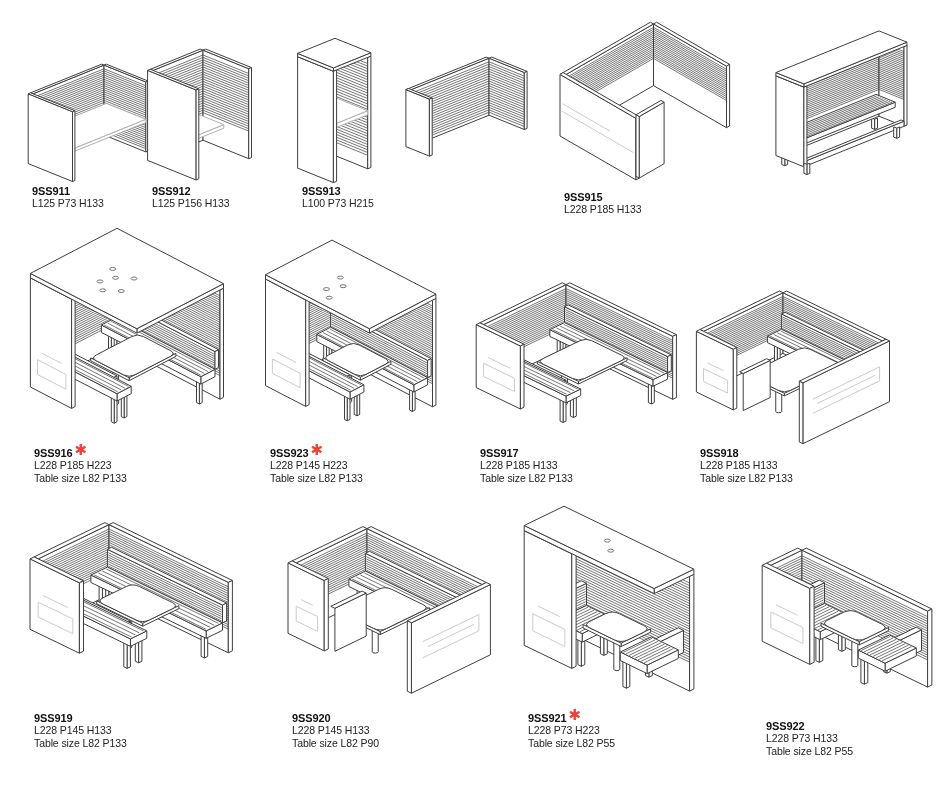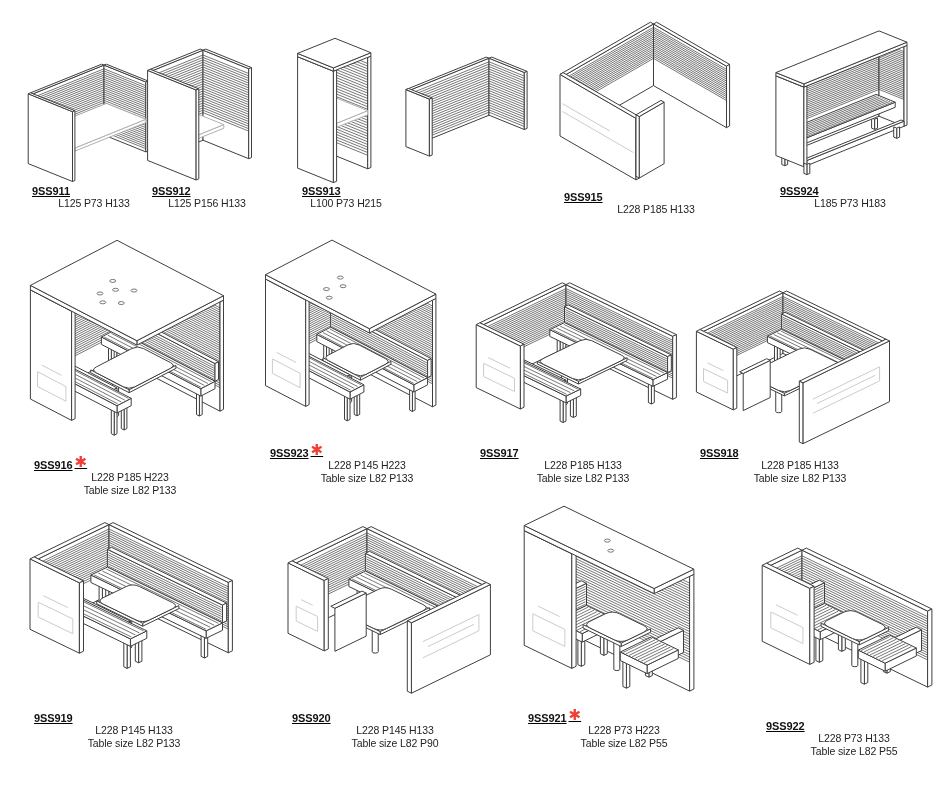--- a/index.html
+++ b/index.html
@@ -1,25 +1,25 @@
 <!DOCTYPE html>
 <html><head>
 <meta charset="utf-8">
 <style>
   html,body{margin:0;padding:0;background:#fff;}
   #page{position:relative;width:944px;height:808px;background:#ffffff;overflow:hidden;
         font-family:"Liberation Sans","DejaVu Sans",sans-serif;}
   .product{position:absolute;}
   .drawing{display:block;}
   .label{padding-left:8px;margin-top:2px;}
-  .code-line{display:flex;align-items:flex-start;line-height:1.1;text-decoration:underline;}
+  .code-line{display:flex;align-items:flex-start;line-height:1.1;}
   .code{font-size:11px;font-weight:700;color:#111;letter-spacing:-0.1px;}
   .ast{color:#ee4036;font-size:15px;line-height:0.75;margin-left:2px;margin-top:-2px;
        font-family:"DejaVu Sans",sans-serif;}
-  .dims{font-size:10.5px;color:#232323;line-height:1.22;letter-spacing:-0.1px;text-align:center;}
+  .dims{font-size:10.5px;color:#232323;line-height:1.22;letter-spacing:-0.1px;}
 </style>
 </head>
 <body>
 
 <div id="page">
 
   <div class="product" style="left:24px;top:60px;width:132px">
     <svg id="s0" class="drawing" width="132" height="123">
         <polygon points="80.0,75.0 9.1,103.6 9.1,33.8 80.0,5.1" fill="#fff" stroke="#3f3f3f" stroke-width="1" stroke-linejoin="round"></polygon>
         <line x1="80.0" y1="71.8" x2="9.1" y2="100.5" stroke="#4a4a4a" stroke-width="0.75"></line>
@@ -473,31 +473,23 @@
         <polygon points="3.9,55.8 31.9,67.1 34.9,65.9 6.9,54.6" fill="#fff" stroke="#3f3f3f" stroke-width="1" stroke-linejoin="round"></polygon>
         <polygon points="34.9,145.6 31.9,146.8 31.9,67.1 34.9,65.9" fill="#fff" stroke="#3f3f3f" stroke-width="1" stroke-linejoin="round"></polygon>
         <polygon points="135.0,25.4 31.9,67.1 31.9,63.9 135.0,22.2" fill="#fff" stroke="#3f3f3f" stroke-width="1" stroke-linejoin="round"></polygon>
         <polygon points="3.9,55.8 31.9,67.1 31.9,63.9 3.9,52.6" fill="#fff" stroke="#3f3f3f" stroke-width="1" stroke-linejoin="round"></polygon>
         <polygon points="107.0,10.9 135.0,22.2 31.9,63.9 3.9,52.6" fill="#fff" stroke="#3f3f3f" stroke-width="1" stroke-linejoin="round"></polygon>
         <polygon points="127.6,117.1 124.7,118.3 124.7,108.1 127.6,106.9" fill="#fff" stroke="#3f3f3f" stroke-width="1" stroke-linejoin="round"></polygon>
         <polygon points="121.7,117.1 124.7,118.3 124.7,108.1 121.7,106.9" fill="#fff" stroke="#3f3f3f" stroke-width="1" stroke-linejoin="round"></polygon>
         <polygon points="37.8,153.4 34.9,154.6 34.9,144.4 37.8,143.2" fill="#fff" stroke="#3f3f3f" stroke-width="1" stroke-linejoin="round"></polygon>
         <polygon points="31.9,153.4 34.9,154.6 34.9,144.4 31.9,143.2" fill="#fff" stroke="#3f3f3f" stroke-width="1" stroke-linejoin="round"></polygon>
       </svg>
-    <div class="label">
-      <div class="code-line">
-          <span class="code">9SS924</span>
-          <span class="ast"></span>
-        </div>
-      <div class="dims">L185 P73 H183</div>
-      <div class="dims"></div>
-    </div>
   </div>
 
-  <div class="product" style="left:26px;top:238px;width:200px">
+  <div class="product" style="left:26px;top:226px;width:200px">
     <svg id="s6" class="drawing" width="200" height="219">
         <polygon points="91.0,119.7 11.5,161.0 11.5,51.8 91.0,10.5" fill="#fff" stroke="#3f3f3f" stroke-width="1" stroke-linejoin="round"></polygon>
         <line x1="91.0" y1="96.1" x2="11.5" y2="137.4" stroke="#4a4a4a" stroke-width="0.75"></line>
         <line x1="91.0" y1="93.9" x2="11.5" y2="135.2" stroke="#4a4a4a" stroke-width="0.75"></line>
         <line x1="91.0" y1="91.6" x2="11.5" y2="133.0" stroke="#4a4a4a" stroke-width="0.75"></line>
         <line x1="91.0" y1="89.4" x2="11.5" y2="130.8" stroke="#4a4a4a" stroke-width="0.75"></line>
         <line x1="91.0" y1="87.2" x2="11.5" y2="128.5" stroke="#4a4a4a" stroke-width="0.75"></line>
         <line x1="91.0" y1="85.0" x2="11.5" y2="126.3" stroke="#4a4a4a" stroke-width="0.75"></line>
         <line x1="91.0" y1="82.8" x2="11.5" y2="124.1" stroke="#4a4a4a" stroke-width="0.75"></line>
         <line x1="91.0" y1="80.6" x2="11.5" y2="121.9" stroke="#4a4a4a" stroke-width="0.75"></line>

